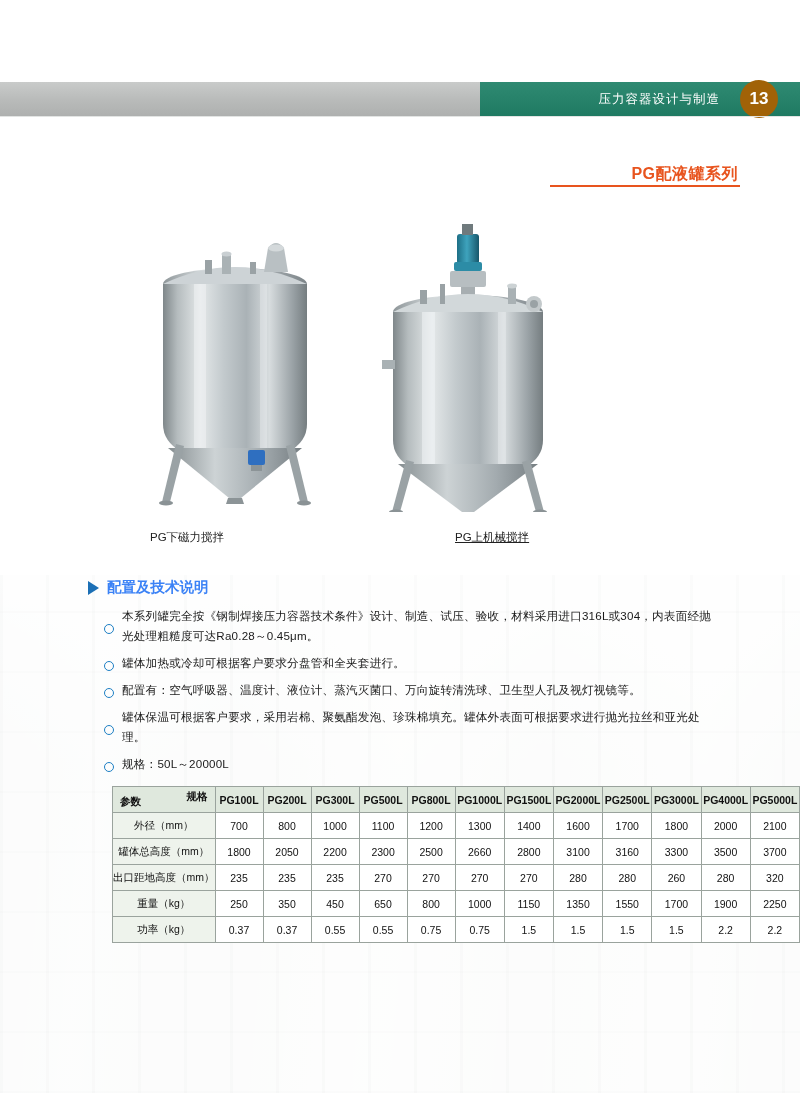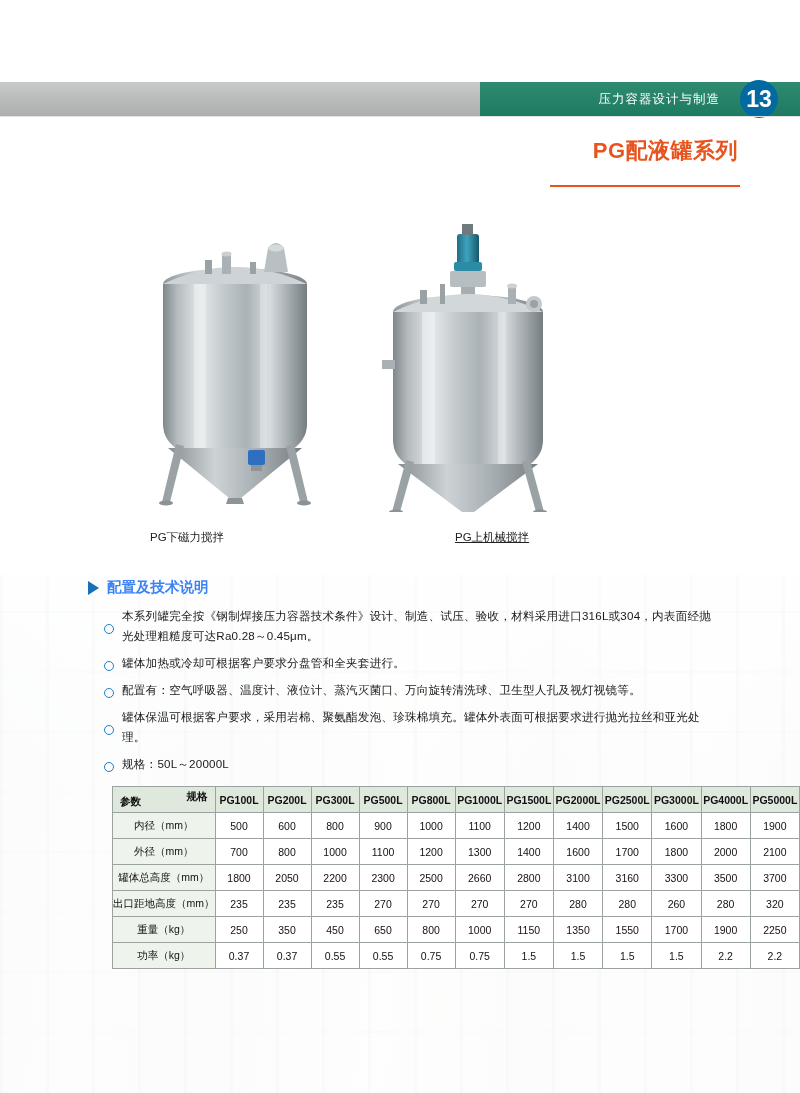--- a/index.html
+++ b/index.html
@@ -76,40 +76,40 @@
     font-size: 12.5px;
     color: #ffffff;
     letter-spacing: 1px;
     white-space: nowrap;
   }
   .page-number-circle {
     position: absolute;
     right: 22px; top: 80px;
     width: 38px; height: 38px;
     border-radius: 50%;
-    background: #0369a1;
+    background: #a16207;
     color: #ffffff;
-    font-size: 23px;
+    font-size: 17px;
     display: flex;
     align-items: center;
     justify-content: center;
     font-weight: bold;
   }
   .header-rule {
     position: absolute;
     left: 0; top: 116px;
     width: 800px; height: 1px;
     background: #e2e4e3;
   }
 
   
   .product-title {
     position: absolute;
-    right: 62px; top: 136px;
-    font-size: 22px;
+    right: 62px; top: 164px;
+    font-size: 16px;
     font-weight: bold;
     color: #e8541e;
     letter-spacing: 0.5px;
     text-align: center;
   }
   .product-title-underline {
     position: absolute;
     right: 60px; top: 185px;
     width: 190px; height: 2px;
     background: #e8541e;
@@ -394,35 +394,20 @@
         <td>PG1500L</td>
         <td>PG2000L</td>
         <td>PG2500L</td>
         <td>PG3000L</td>
         <td>PG4000L</td>
         <td>PG5000L</td>
       </tr>
     </thead>
     <tbody>
       <tr>
-        <td>内径（mm）</td>
-        <td>500</td>
-        <td>600</td>
-        <td>800</td>
-        <td>900</td>
-        <td>1000</td>
-        <td>1100</td>
-        <td>1200</td>
-        <td>1400</td>
-        <td>1500</td>
-        <td>1600</td>
-        <td>1800</td>
-        <td>1900</td>
-      </tr>
-      <tr>
         <td>外径（mm）</td>
         <td>700</td>
         <td>800</td>
         <td>1000</td>
         <td>1100</td>
         <td>1200</td>
         <td>1300</td>
         <td>1400</td>
         <td>1600</td>
         <td>1700</td>

